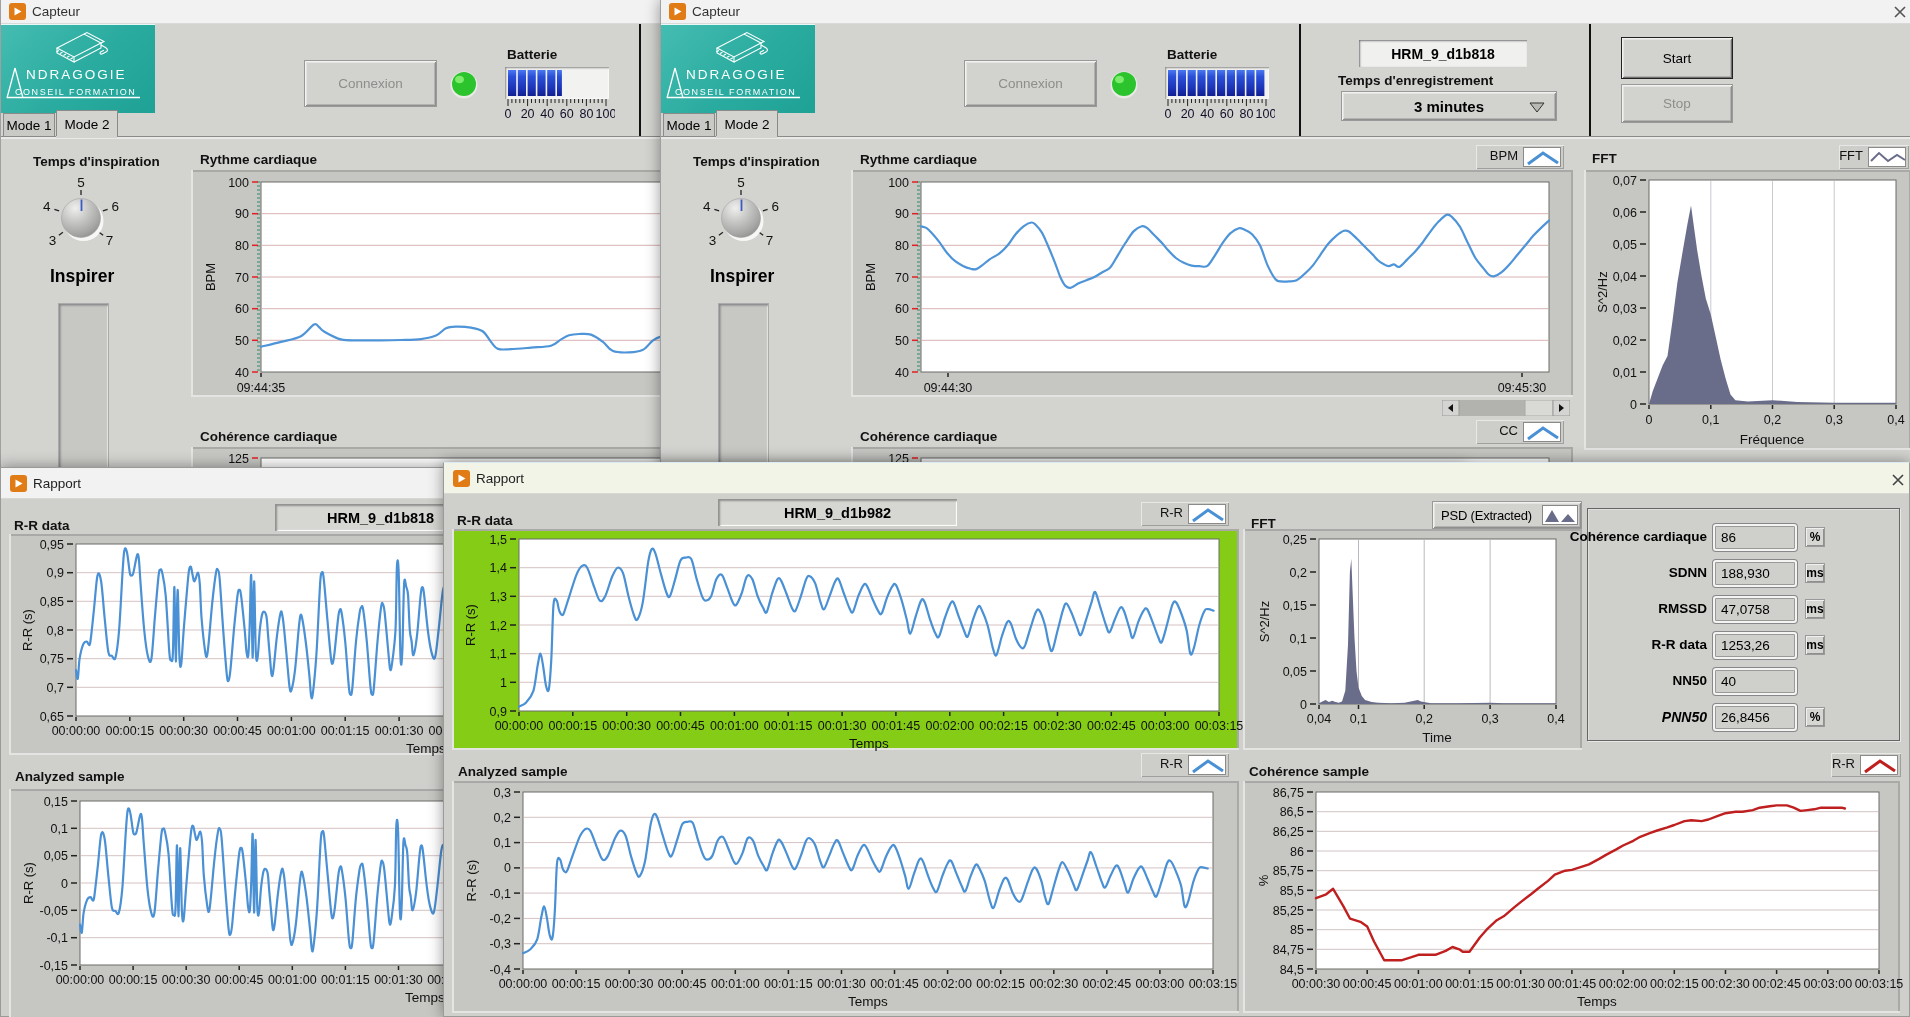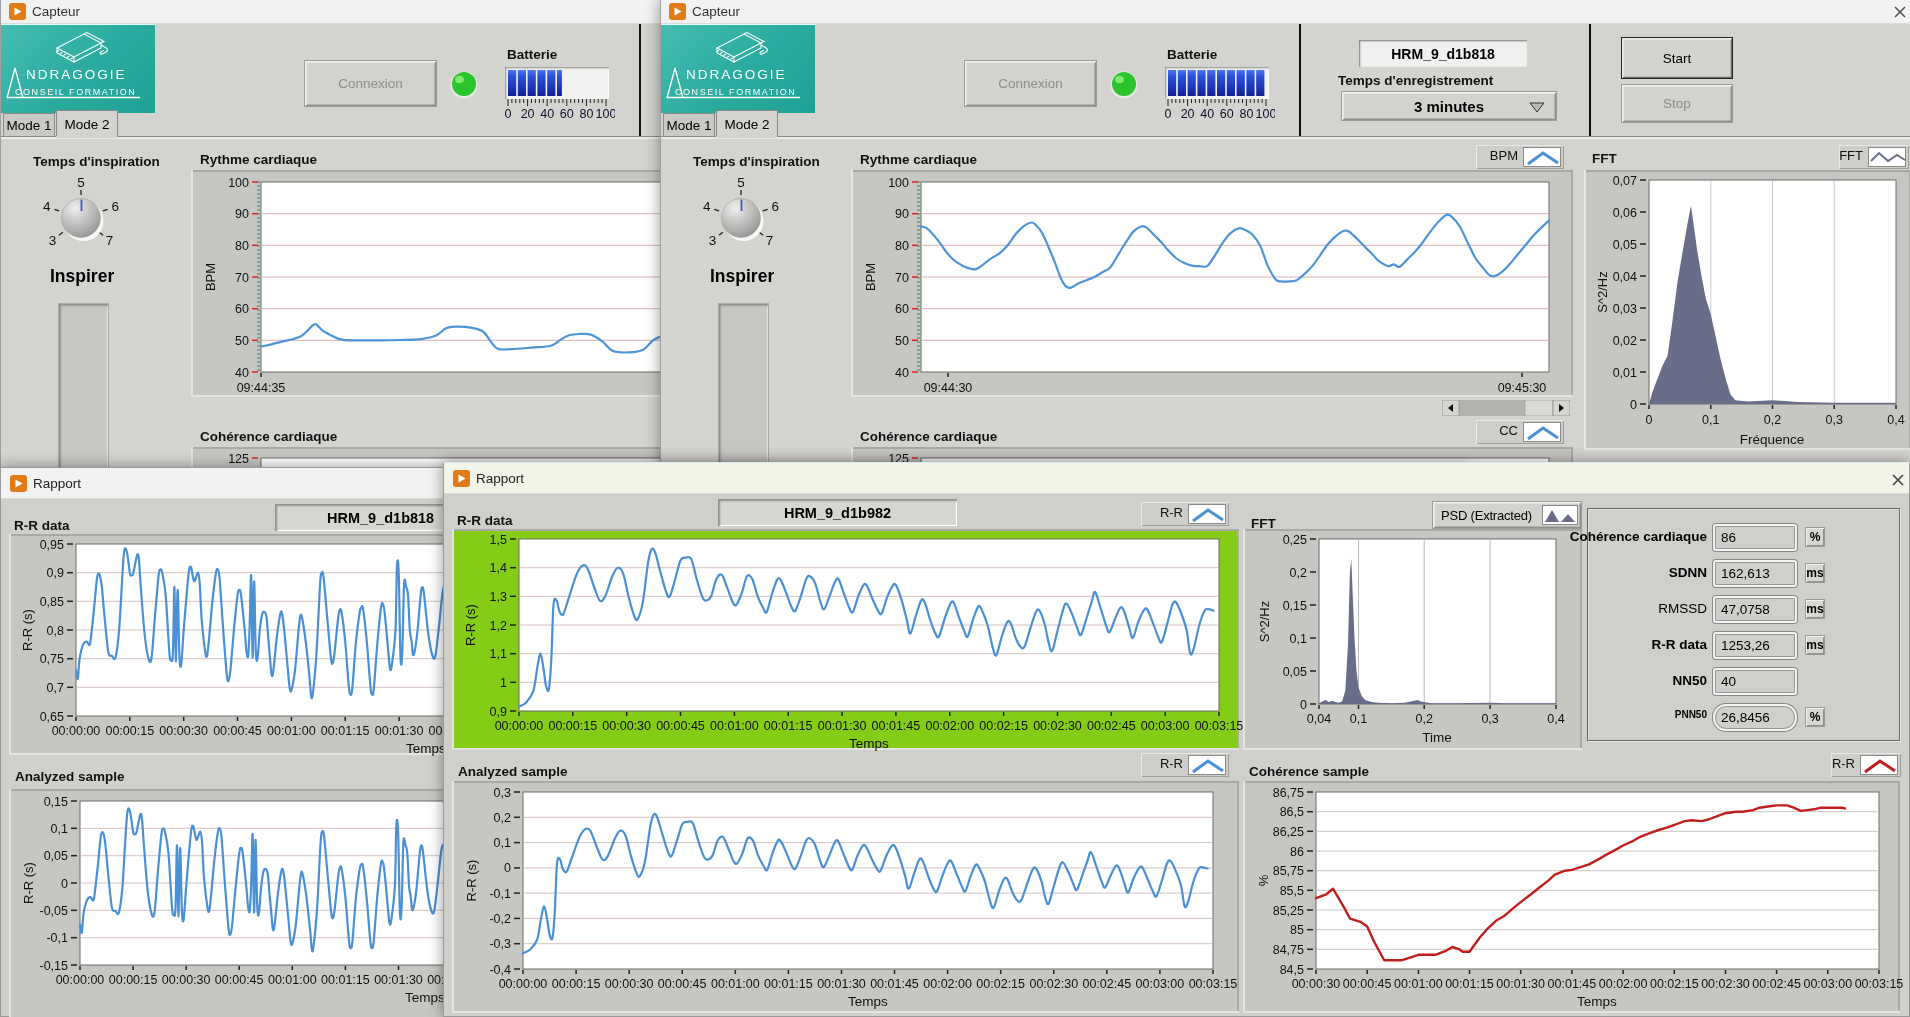--- a/index.html
+++ b/index.html
@@ -854,32 +854,32 @@
         <path d="M76.0,175.0 L76.0,174.3 L79.3,172.4 L82.6,171.0 L85.9,173.0 L89.2,171.7 L92.5,173.0 L95.8,173.7 L99.0,172.4 L102.3,161.8 L105.0,115.6 L106.9,43.0 L108.3,29.8 L109.6,62.8 L111.5,109.0 L113.5,142.0 L115.5,158.5 L118.8,167.1 L122.1,171.0 L128.7,173.0 L135.2,173.7 L148.4,174.3 L161.6,173.7 L174.8,171.0 L178.0,172.4 L187.9,174.3 L214.2,174.3 L247.2,173.7 L260.3,174.3 L313.0,174.3 L313.0,175.0Z" fill="#6a6d8a" stroke="none"></path>
         <text x="26" y="92.5" font-size="13" text-anchor="middle" fill="#111" transform="rotate(-90 26 92.5)">S^2/Hz</text>
         <text x="194" y="213" font-size="13.5" text-anchor="middle" fill="#111">Time</text>
       </svg>
     </div>
     <div style="position:absolute;left:1143px;top:45px;width:313px;height:233px;border:1px solid #666;box-shadow:1px 1px 0 #e8e8e6,inset 1px 1px 0 #e0e0de;"></div>
     <div style="position:absolute;right:202px;top:66px;font-size:13.5px;font-weight:bold;white-space:nowrap;">Cohérence cardiaque</div>
     <div style="position:absolute;left:1269px;top:61px;width:84px;height:27px;background:#cfcfcc;border:2px solid #f4f4f2;border-radius:3px;box-shadow:0 0 0 1px #88888a, inset 0 0 0 1px #9a9a98;font-size:13.5px;display:flex;align-items:center;padding-left:6px;">86</div>
     <div style="position:absolute;left:1361px;top:64px;width:20px;height:20px;background:#d6d6d3;box-shadow:inset 1px 1px 0 #f0f0ee,inset -1px -1px 0 #8f8f8d;border:1px solid #999;font-size:12px;font-weight:bold;display:flex;align-items:center;justify-content:center;">%</div>
     <div style="position:absolute;right:202px;top:102px;font-size:13.5px;font-weight:bold;white-space:nowrap;">SDNN</div>
-    <div style="position:absolute;left:1269px;top:97px;width:84px;height:27px;background:#cfcfcc;border:2px solid #f4f4f2;border-radius:3px;box-shadow:0 0 0 1px #88888a, inset 0 0 0 1px #9a9a98;font-size:13.5px;display:flex;align-items:center;padding-left:6px;">162,613</div>
+    <div style="position:absolute;left:1269px;top:97px;width:84px;height:27px;background:#cfcfcc;border:2px solid #f4f4f2;border-radius:3px;box-shadow:0 0 0 1px #88888a, inset 0 0 0 1px #9a9a98;font-size:13.5px;display:flex;align-items:center;padding-left:6px;">188,930</div>
     <div style="position:absolute;left:1361px;top:100px;width:20px;height:20px;background:#d6d6d3;box-shadow:inset 1px 1px 0 #f0f0ee,inset -1px -1px 0 #8f8f8d;border:1px solid #999;font-size:12px;font-weight:bold;display:flex;align-items:center;justify-content:center;">ms</div>
-    <div style="position:absolute;right:202px;top:138px;font-size:13.5px;font-weight:normal;white-space:nowrap;">RMSSD</div>
+    <div style="position:absolute;right:202px;top:138px;font-size:13.5px;font-weight:bold;white-space:nowrap;">RMSSD</div>
     <div style="position:absolute;left:1269px;top:133px;width:84px;height:27px;background:#cfcfcc;border:2px solid #f4f4f2;border-radius:3px;box-shadow:0 0 0 1px #88888a, inset 0 0 0 1px #9a9a98;font-size:13.5px;display:flex;align-items:center;padding-left:6px;">47,0758</div>
     <div style="position:absolute;left:1361px;top:136px;width:20px;height:20px;background:#d6d6d3;box-shadow:inset 1px 1px 0 #f0f0ee,inset -1px -1px 0 #8f8f8d;border:1px solid #999;font-size:12px;font-weight:bold;display:flex;align-items:center;justify-content:center;">ms</div>
     <div style="position:absolute;right:202px;top:174px;font-size:13.5px;font-weight:bold;white-space:nowrap;">R-R data</div>
     <div style="position:absolute;left:1269px;top:169px;width:84px;height:27px;background:#cfcfcc;border:2px solid #f4f4f2;border-radius:3px;box-shadow:0 0 0 1px #88888a, inset 0 0 0 1px #9a9a98;font-size:13.5px;display:flex;align-items:center;padding-left:6px;">1253,26</div>
     <div style="position:absolute;left:1361px;top:172px;width:20px;height:20px;background:#d6d6d3;box-shadow:inset 1px 1px 0 #f0f0ee,inset -1px -1px 0 #8f8f8d;border:1px solid #999;font-size:12px;font-weight:bold;display:flex;align-items:center;justify-content:center;">ms</div>
     <div style="position:absolute;right:202px;top:210px;font-size:13.5px;font-weight:bold;white-space:nowrap;">NN50</div>
     <div style="position:absolute;left:1269px;top:205px;width:84px;height:27px;background:#cfcfcc;border:2px solid #f4f4f2;border-radius:3px;box-shadow:0 0 0 1px #88888a, inset 0 0 0 1px #9a9a98;font-size:13.5px;display:flex;align-items:center;padding-left:6px;">40</div>
-    <div style="position:absolute;right:202px;top:246px;font-size:10px;font-weight:bold;white-space:nowrap;">PNN50</div>
-    <div style="position:absolute;left:1269px;top:241px;width:84px;height:27px;background:#cfcfcc;border:2px solid #f4f4f2;border-radius:13px;box-shadow:0 0 0 1px #88888a, inset 0 0 0 1px #9a9a98;font-size:13.5px;display:flex;align-items:center;padding-left:6px;">26,8456</div>
+    <div style="position:absolute;right:202px;top:246px;font-size:14px;font-weight:bold;white-space:nowrap;font-style:italic;">PNN50</div>
+    <div style="position:absolute;left:1269px;top:241px;width:84px;height:27px;background:#cfcfcc;border:2px solid #f4f4f2;border-radius:3px;box-shadow:0 0 0 1px #88888a, inset 0 0 0 1px #9a9a98;font-size:13.5px;display:flex;align-items:center;padding-left:6px;">26,8456</div>
     <div style="position:absolute;left:1361px;top:244px;width:20px;height:20px;background:#d6d6d3;box-shadow:inset 1px 1px 0 #f0f0ee,inset -1px -1px 0 #8f8f8d;border:1px solid #999;font-size:12px;font-weight:bold;display:flex;align-items:center;justify-content:center;">%</div>
     <div style="position:absolute;left:805px;top:301px;font-size:13.5px;font-weight:bold;color:#111;white-space:nowrap;">Cohérence sample</div>
     <div style="position:absolute;left:1387px;top:290px;width:70px;height:24px;background:#cdcdca;box-shadow:inset 1px 1px 0 #e8e8e6,inset -1px -1px 0 #9f9f9d;">
       <span style="position:absolute;right:46px;top:3px;font-size:13px;color:#111">R-R</span>
       <div style="position:absolute;right:3px;top:2px;width:38px;height:20px;background:#fff;border:1px solid #8a8a88;"><svg width="38" height="20">
           <path d="M4,16 L19,5 L34,15" fill="none" stroke="#bf1f1f" stroke-width="3"></path>
         </svg></div>
     </div>
     <div style="position:absolute;left:799px;top:318px;width:657px;height:232px;background:#c6c6c3;box-shadow:inset 2px -2px 0 #e4e4e2,inset -2px 2px 0 #a9a9a7;">
       <svg width="657" height="232" style="position:absolute;left:0;top:0;overflow:visible;">

